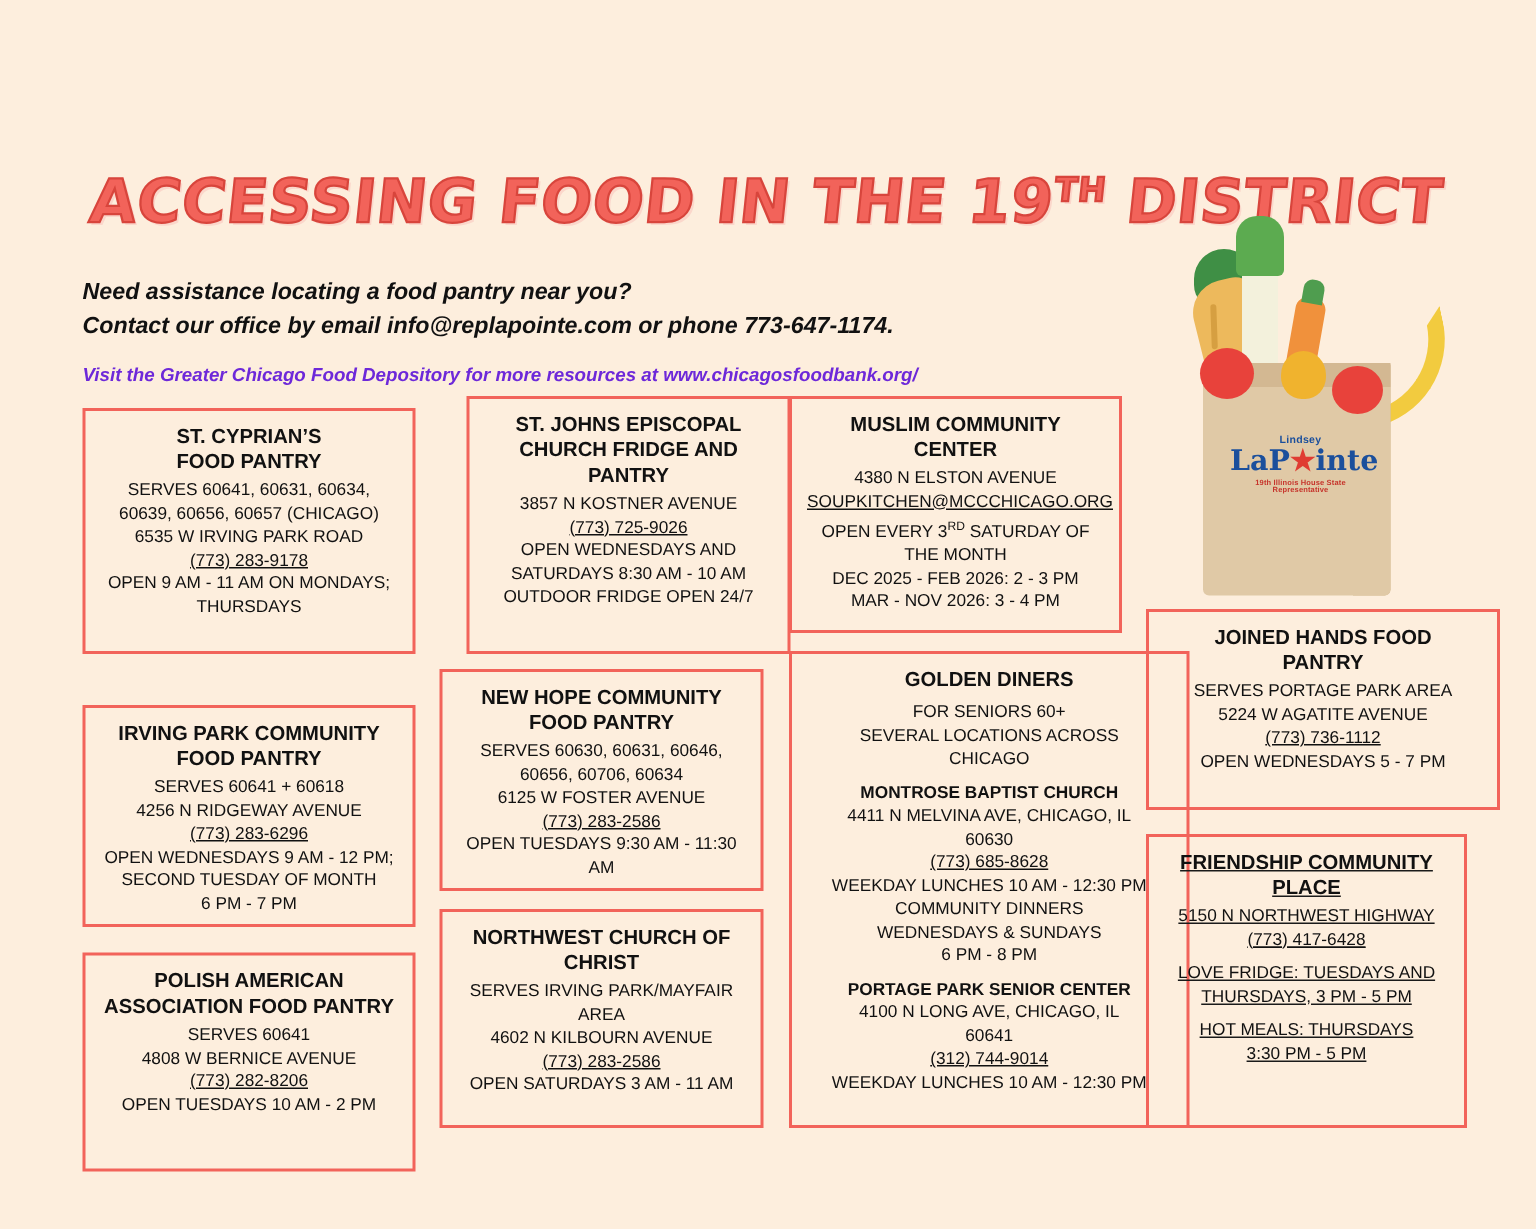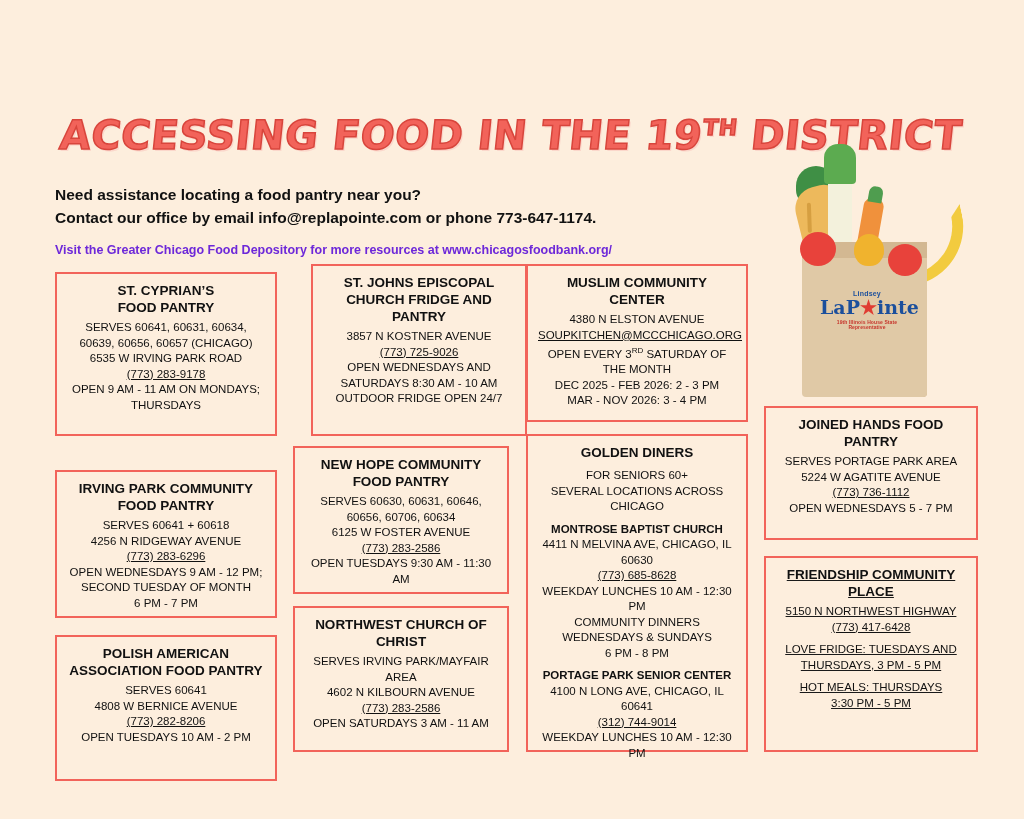--- a/index.html
+++ b/index.html
@@ -40,20 +40,21 @@
     font-size: 0.55em;
     vertical-align: super;
   }
 
   
   .intro {
     position: absolute;
     left: 55px;
     top: 183px;
     width: 700px;
+    font-style: italic;
   }
   .intro .line1,
   .intro .line2 {
     font-size: 15.5px;
     font-weight: bold;
     line-height: 23px;
     color: #111;
   }
   .intro .line3 {
     margin-top: 14px;
@@ -273,22 +274,22 @@
   .card .c-line sup {
     font-size: 0.7em;
     vertical-align: super;
   }
 
   .c1 { left: 55px;  top: 272px; width: 222px; height: 164px; }
   .c2 { left: 311px; top: 264px; width: 216px; height: 172px; }
   .c3 { left: 526px; top: 264px; width: 222px; height: 158px; }
   .c4 { left: 55px;  top: 470px; width: 222px; height: 148px; }
   .c5 { left: 293px; top: 446px; width: 216px; height: 148px; }
-  .c6 { left: 526px; top: 434px; width: 222px; height: 318px; }
-  .c7 { left: 764px; top: 406px; width: 214px; height: 134px; }
+  .c6 { left: 526px; top: 434px; width: 267px; height: 318px; }
+  .c7 { left: 764px; top: 406px; width: 236px; height: 134px; }
   .c8 { left: 764px; top: 556px; width: 214px; height: 196px; text-decoration: underline; }
   .c9 { left: 55px;  top: 606px; width: 222px; height: 146px; margin-top: 29px; }
   .c10{ left: 293px; top: 606px; width: 216px; height: 146px; }
 </style>
 </head>
 <body>
 
 <div class="page">
 
   <div class="title">

